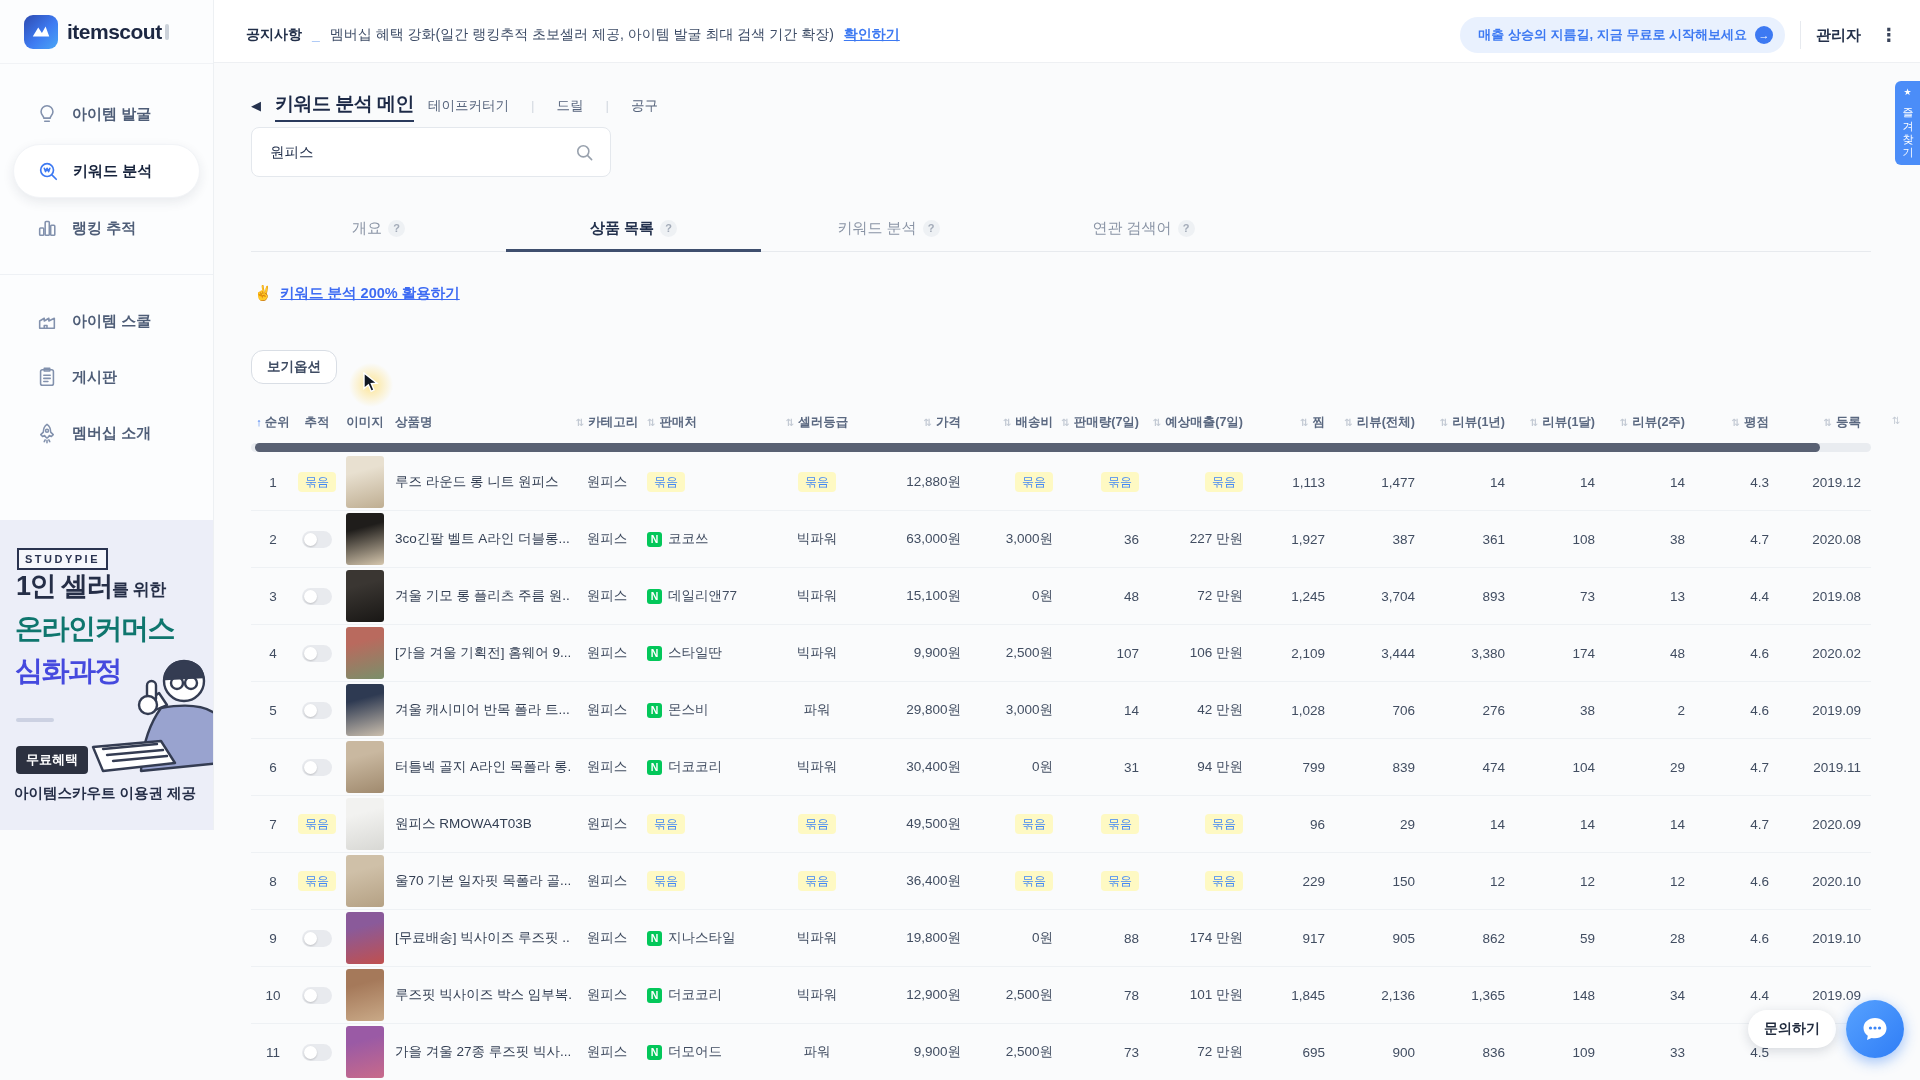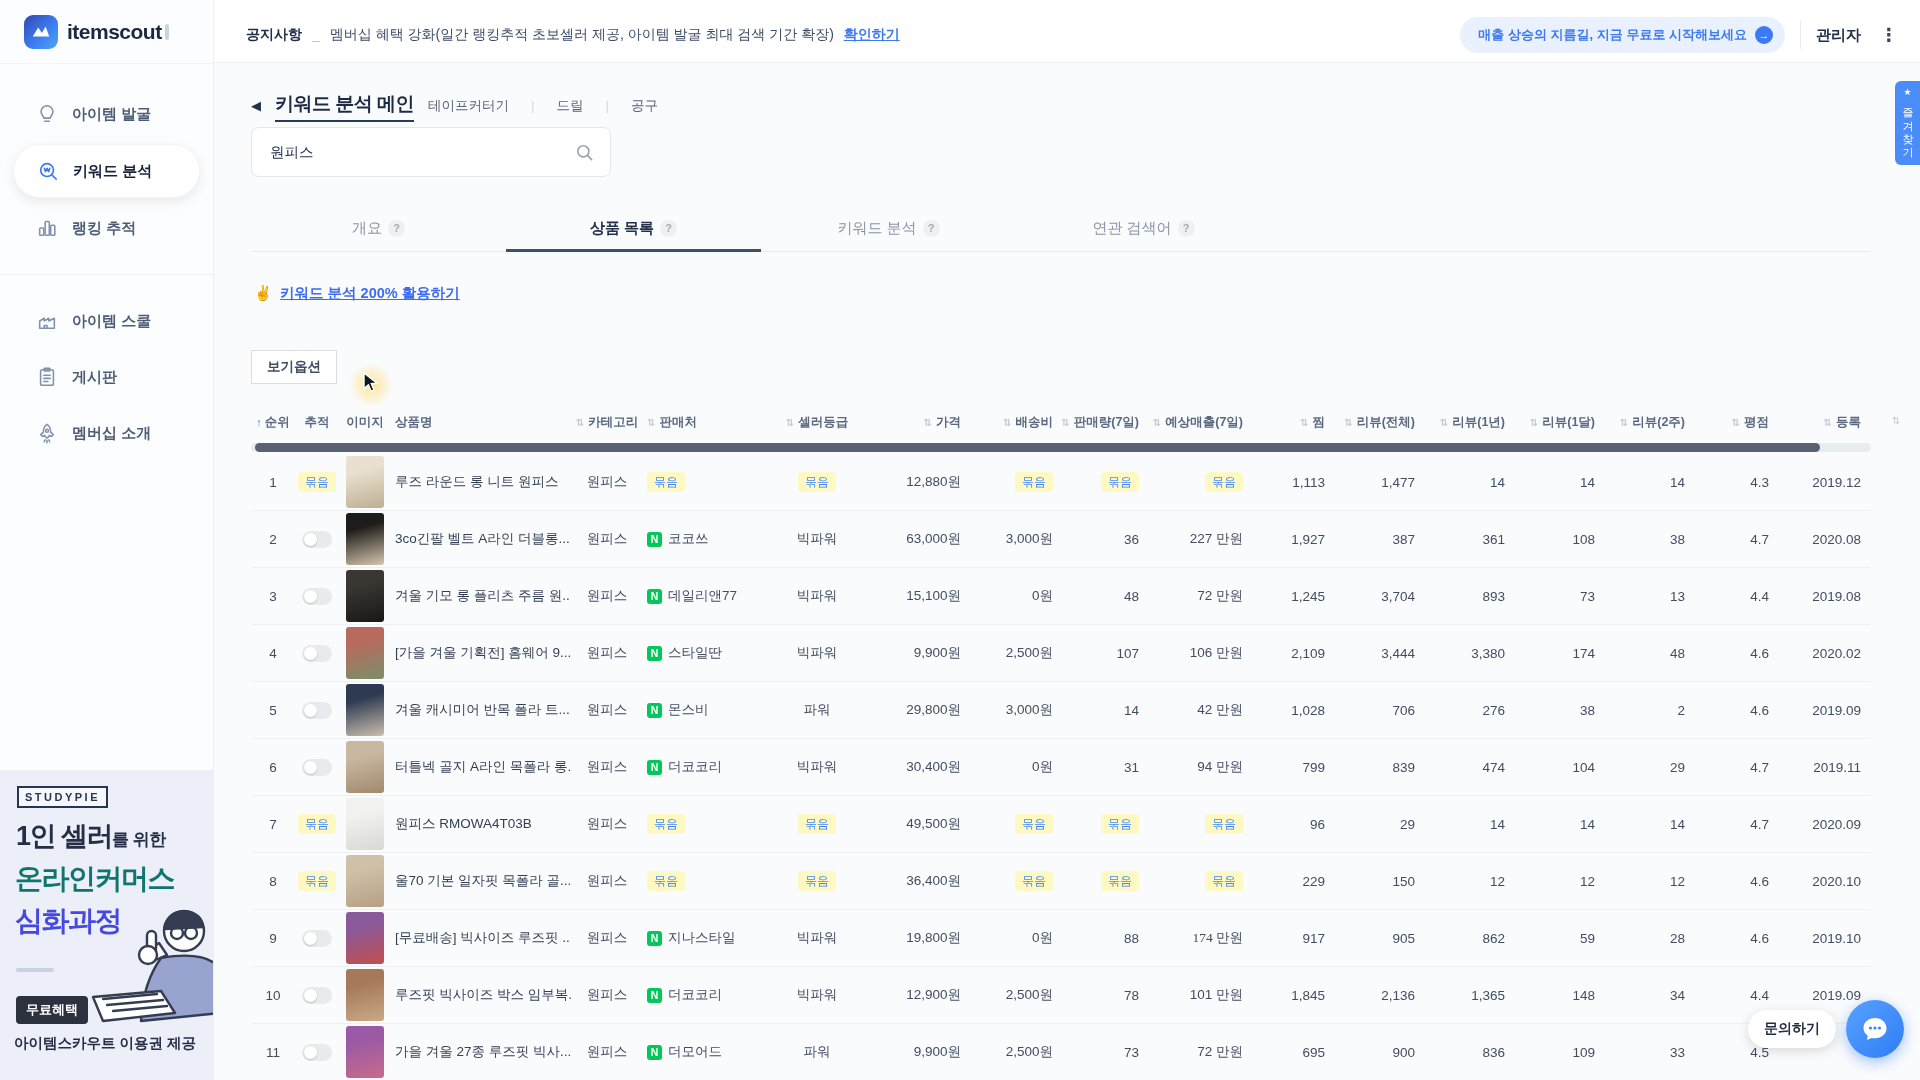--- a/index.html
+++ b/index.html
@@ -1,32 +1,32 @@
 <!DOCTYPE html>
 <html><head>
 <meta charset="utf-8">
 <style>
   html,body{margin:0;padding:0}
   body{width:1920px;height:1080px;overflow:hidden;background:#fafbfc;position:relative;
        font-family:"Liberation Sans","DejaVu Sans",sans-serif;color:#2b3a55;}
   
-  .sidebar{position:absolute;left:0;top:0;width:213px;height:1080px;background:#fcfdfe;border-right:1px solid #edf0f3;z-index:5}
+  .sidebar{position:absolute;left:0;top:0;width:213px;height:830px;background:#fcfdfe;border-right:1px solid #edf0f3;z-index:5}
   .logo-row{height:63px;display:flex;align-items:center;padding-left:24px;border-bottom:1px solid #f1f3f6;position:relative}
   .logo-icon{width:34px;height:34px;border-radius:9px;background:linear-gradient(135deg,#2e4bb0 0%,#3e7bf2 55%,#4aa6f6 100%);display:flex;align-items:center;justify-content:center;margin-right:9px;flex:none}
   .brand{font-size:21px;font-weight:800;color:#1c2742;letter-spacing:-0.5px}
   .collapse-handle{position:absolute;right:44px;top:24px;width:4px;height:16px;border-radius:2px;background:#ccd2da}
   .menu{padding-top:22px}
   .menu-item{height:56px;display:flex;align-items:center;padding-left:36px;gap:14px;font-size:15px;font-weight:600;color:#4e5d77;cursor:pointer}
   .menu-item .micon{width:22px;height:22px;display:flex;color:#8291ad}
   .menu-item.active{background:#fff;border-radius:30px;margin:2px 13px;padding-left:23px;height:52px;box-shadow:0 4px 12px rgba(30,40,70,.09);border:1px solid #f2f4f7;color:#17233c;font-weight:700}
   .menu-item.active .micon{color:#3d79f2}
   .menu-divider{border-top:1px solid #eef1f5;margin:18px 0}
   
   .sidebar-ad{position:absolute;left:0;bottom:0;width:213px;height:310px;background:#eceef8;overflow:hidden}
-  .ad-logo{position:absolute;left:17px;top:16px;border:2px solid #2a3350;padding:3px 6px;font-size:11px;font-weight:800;letter-spacing:2.5px;color:#2a3350;background:#f6f7fc}
+  .ad-logo{position:absolute;left:17px;top:28px;border:2px solid #2a3350;padding:3px 6px;font-size:11px;font-weight:800;letter-spacing:2.5px;color:#2a3350;background:#f6f7fc}
   .ad-h1{position:absolute;left:16px;top:48px;font-size:27px;font-weight:800;color:#252e47;letter-spacing:-1.5px;white-space:nowrap}
   .ad-h1 .rest{font-size:17px;font-weight:700;letter-spacing:-0.5px}
   .ad-h2{position:absolute;left:15px;top:90px;font-size:28px;font-weight:800;color:#0f766e;letter-spacing:-1.5px;white-space:nowrap}
   .ad-h3{position:absolute;left:15px;top:132px;font-size:28px;font-weight:800;color:#4549de;letter-spacing:-1.5px}
   .ad-dash{position:absolute;left:16px;top:198px;width:38px;height:4px;border-radius:2px;background:#ccd1e2}
   .ad-badge{position:absolute;left:16px;top:226px;background:#2c3140;color:#fff;font-size:13px;font-weight:700;padding:5px 10px;border-radius:4px}
   .ad-caption{position:absolute;left:14px;top:264px;font-size:14.5px;font-weight:700;color:#252e47;white-space:nowrap}
   .ad-illus{position:absolute;right:-8px;bottom:52px}
   
   .topbar{position:absolute;left:214px;top:0;width:1706px;height:63px;background:#fff;border-bottom:1px solid #eef0f3;display:flex;align-items:center;padding:8px 18px 0 32px;box-sizing:border-box;z-index:4}
@@ -51,21 +51,21 @@
   .rel-term{cursor:pointer}
   .search-box{position:absolute;left:37px;top:63px;width:360px;height:50px;background:#fff;border:1px solid #e4e8ed;border-radius:8px;display:flex;align-items:center;padding:0 16px;box-sizing:border-box}
   .search-input{border:none;outline:none;flex:1;font-size:14.5px;color:#22304c;background:transparent;font-family:inherit}
   .tabs{position:absolute;left:37px;top:141px;width:1620px;height:46px;border-bottom:1px solid #e7eaee;display:flex}
   .tab{width:255px;display:flex;align-items:center;justify-content:center;gap:6px;font-size:15px;color:#8a94a5;position:relative;cursor:pointer}
   .tab.active{color:#22304c;font-weight:800}
   .tab.active::after{content:"";position:absolute;left:0;right:0;bottom:-1px;height:3px;background:#3f4f6e}
   .qmark{width:17px;height:17px;border-radius:50%;background:#eef1f4;color:#a3abb8;font-size:11px;font-weight:700;display:flex;align-items:center;justify-content:center}
   .promo-link-row{position:absolute;left:40px;top:220px;display:flex;gap:8px;font-size:14.5px;align-items:center}
   .promo-link{color:#3d6bf3;font-weight:700;text-decoration:underline;cursor:pointer}
-  .view-btn{position:absolute;left:37px;top:286px;height:32px;padding:0 15px;background:#fff;border:1px solid #d9dee5;border-radius:0;font-size:13.5px;font-weight:600;color:#3f4c63;display:flex;align-items:center;cursor:pointer}
+  .view-btn{position:absolute;left:37px;top:286px;height:32px;padding:0 15px;background:#fff;border:1px solid #d9dee5;border-radius:12px;font-size:13.5px;font-weight:600;color:#3f4c63;display:flex;align-items:center;cursor:pointer}
   
   .table{position:absolute;left:37px;top:339px;width:1620px}
   .thead{display:flex;height:38px;align-items:center}
   .th{display:flex;align-items:center;font-size:12.5px;color:#5a6880;font-weight:700;box-sizing:border-box;white-space:nowrap}
   .a-c{justify-content:center;text-align:center}
   .a-l{justify-content:flex-start;padding-left:4px}
   .a-r{justify-content:flex-end;padding-right:10px;text-align:right}
   .s-up{color:#3d79f2;margin-right:3px;font-size:11px;font-weight:700}
   .s-both{color:#c3cad4;margin-right:4px;font-size:10px}
   .hscroll{height:9px;background:#e9ecf0;border-radius:5px;position:relative;margin:2px 0}
@@ -577,21 +577,21 @@
           <div class="td a-l name-cell" style="width: 180px;">[무료배송] 빅사이즈 루즈핏 ...</div>
           <div class="td a-c" style="width: 72px;">원피스</div>
           <div class="td a-l" style="width: 128px;">
             <span class="nbox">N</span>
             <span>지나스타일</span>
           </div>
           <div class="td a-c" style="width: 92px;">빅파워</div>
           <div class="td a-r" style="width: 108px;">19,800원</div>
           <div class="td a-r" style="width: 92px;">0원</div>
           <div class="td a-r" style="width: 86px;">88</div>
-          <div class="td a-r" style="width: 104px; font-family: Liberation Serif, serif;">174 만원</div>
+          <div class="td a-r" style="width: 104px;">174 만원</div>
           <div class="td a-r" style="width: 82px;">917</div>
           <div class="td a-r" style="width: 90px;">905</div>
           <div class="td a-r" style="width: 90px;">862</div>
           <div class="td a-r" style="width: 90px;">59</div>
           <div class="td a-r" style="width: 90px;">28</div>
           <div class="td a-r" style="width: 84px;">4.6</div>
           <div class="td a-r" style="width: 92px;">2019.10</div>
         </div>
         <div class="trow">
           <div class="td a-c" style="width: 44px;">10</div>

